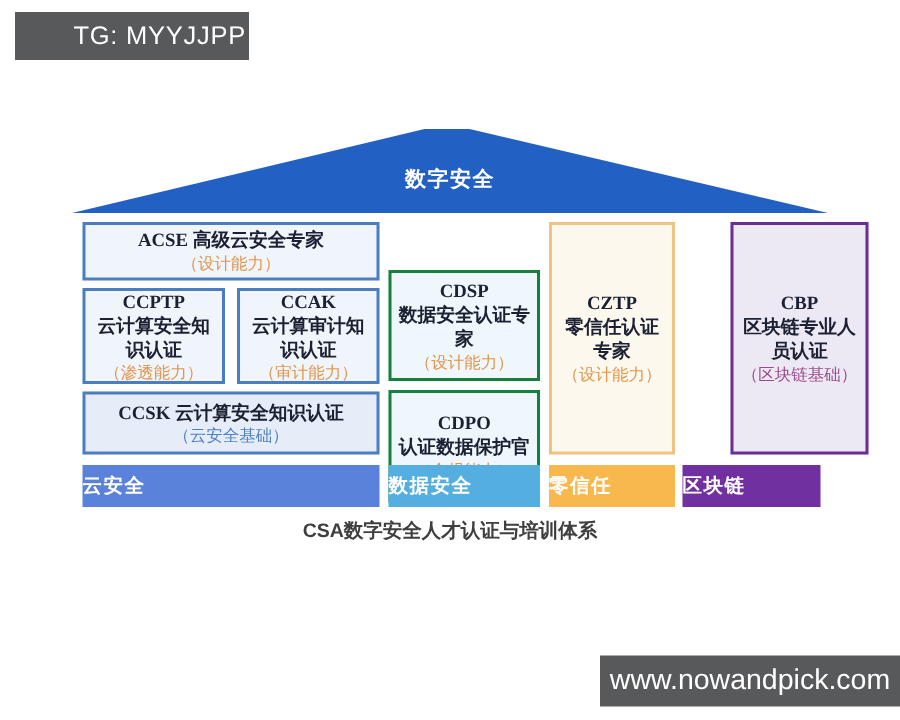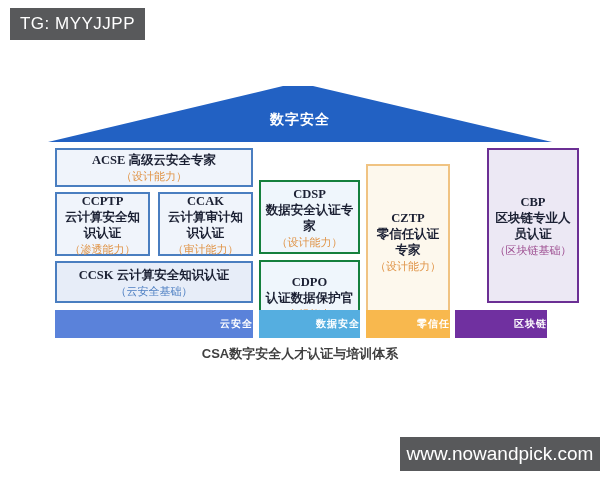--- a/index.html
+++ b/index.html
@@ -5,21 +5,21 @@
   html,body{margin:0;padding:0;background:#fff;}
   .canvas{
     position:relative;width:600px;height:480px;background:#ffffff;overflow:hidden;
     font-family:"Liberation Sans","DejaVu Sans",sans-serif;
   }
   .badge{
     position:absolute;background:#58595b;color:#ffffff;
     display:flex;align-items:center;justify-content:center;
     font-family:"Liberation Sans",sans-serif;
   }
-  .badge-tl{left:10px;top:8px;width:135px;height:32px;font-size:17px;letter-spacing:.5px;}
+  .badge-tl{left:10px;top:8px;width:119px;height:32px;font-size:17px;letter-spacing:.5px;padding-left:37px;}
   .badge-br{left:400px;top:437px;width:200px;height:34px;font-size:19px;}
   .roof-svg{position:absolute;left:48px;top:86px;width:504px;height:57px;display:block;}
   .roof-label{
     position:absolute;left:48px;top:111px;width:504px;text-align:center;
     color:#ffffff;font-weight:bold;font-size:14px;
     font-family:"Liberation Serif","DejaVu Serif",serif;letter-spacing:1px;
   }
   .cert-box{
     position:absolute;box-sizing:border-box;
     display:flex;flex-direction:column;justify-content:center;align-items:center;
@@ -32,22 +32,22 @@
   .col3{border:2px solid #f0c382;background:#fdf8ed;}
   .col4{border:2px solid #6b2f94;background:#ece8f4;margin-left:32px;}
   .cert-title{font-weight:bold;font-size:12.5px;line-height:16px;color:#1b2033;}
   .cert-name{font-weight:bold;font-size:12.5px;line-height:16px;color:#1b2033;}
   .cert-sub{font-size:11px;line-height:14px;margin-top:1px;}
   .sub-orange{color:#e09549;}
   .sub-blue{color:#4d7fc2;}
   .sub-purple{color:#9c4b8f;}
   .bar{
     position:absolute;top:310px;height:28px;
-    display:flex;align-items:center;justify-content:flex-end;
-    color:#ffffff;font-weight:bold;font-size:10px;
+    display:flex;align-items:center;justify-content:flex-start;
+    color:#ffffff;font-weight:bold;font-size:13px;
     font-family:"Liberation Serif","DejaVu Serif",serif;letter-spacing:1px;
   }
   .caption{
     position:absolute;left:0;top:345px;width:600px;text-align:center;
     color:#3f3f3f;font-size:13px;font-weight:600;
     font-family:"Liberation Sans","DejaVu Sans",sans-serif;
   }
 </style>
 </head>
 <body>
@@ -88,21 +88,21 @@
     <div class="cert-name">数据安全认证专家</div>
     <div class="cert-sub sub-orange">（设计能力）</div>
   </div>
 
   <div class="cert-box col2" style="left:259px;top:228px;width:101px;height:75px;">
     <div class="cert-title">CDPO</div>
     <div class="cert-name">认证数据保护官</div>
     <div class="cert-sub sub-orange">（合规能力）</div>
   </div>
 
-  <div class="cert-box col3" style="left:366px;top:148px;width:84px;height:155px;margin-top:16px;">
+  <div class="cert-box col3" style="left:366px;top:148px;width:84px;height:155px;">
     <div class="cert-title">CZTP</div>
     <div class="cert-name">零信任认证专家</div>
     <div class="cert-sub sub-orange">（设计能力）</div>
   </div>
 
   <div class="cert-box col4" style="left:455px;top:148px;width:92px;height:155px;">
     <div class="cert-title">CBP</div>
     <div class="cert-name">区块链专业人员认证</div>
     <div class="cert-sub sub-purple">（区块链基础）</div>
   </div>

